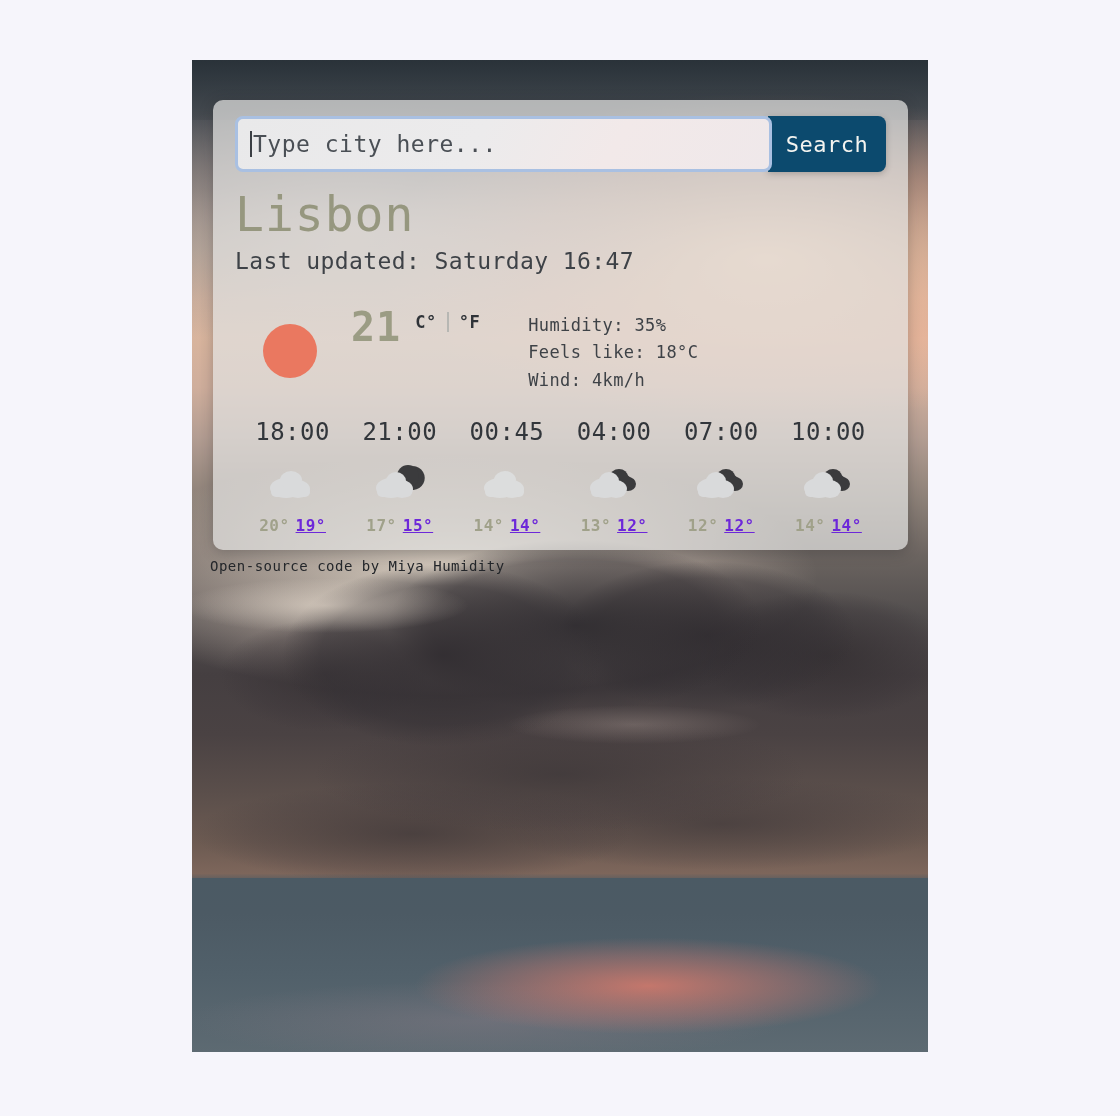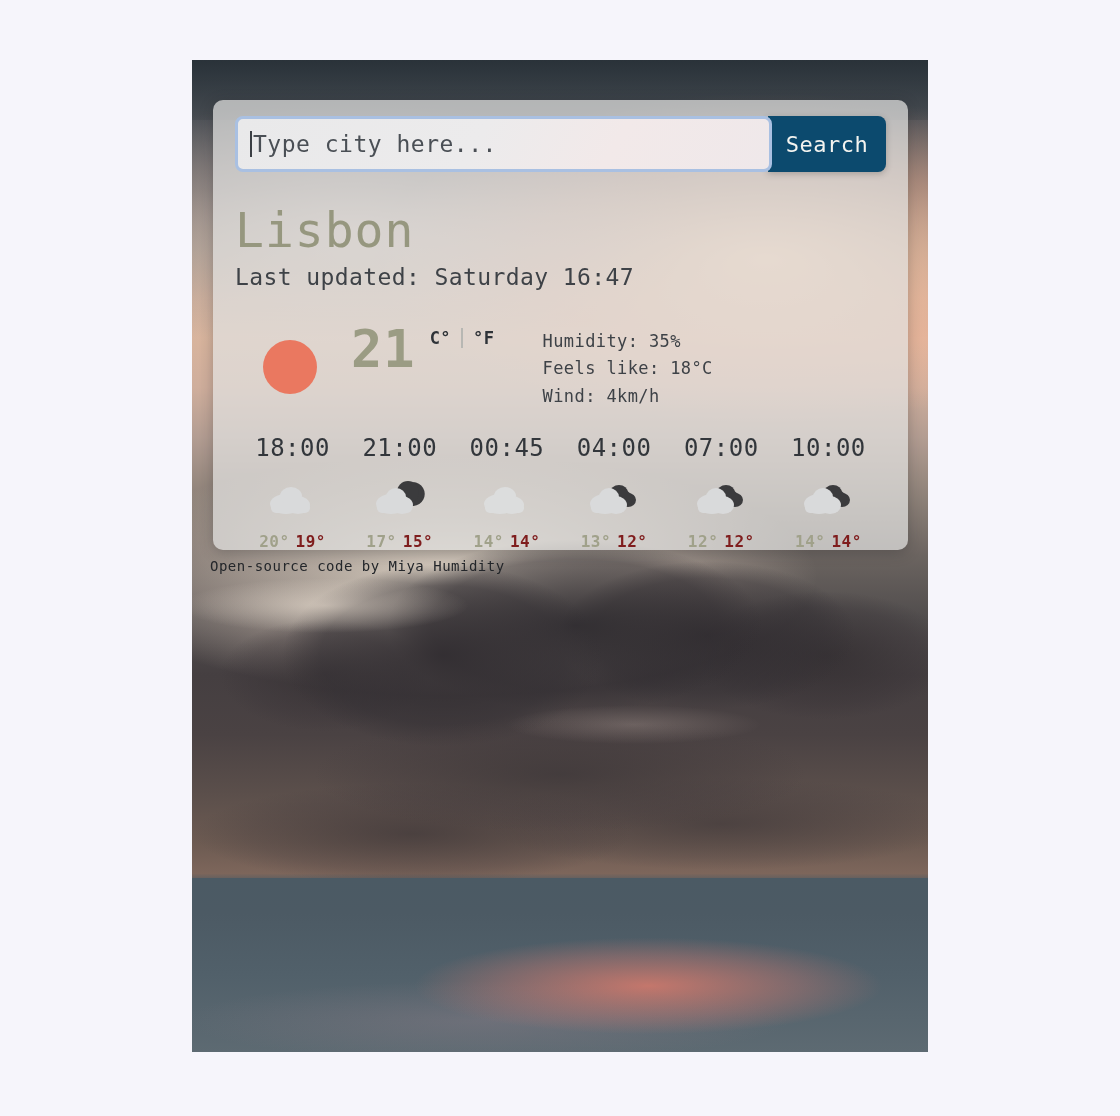--- a/index.html
+++ b/index.html
@@ -136,21 +136,21 @@
     background: rgba(226, 226, 224, 0.72);
     box-shadow: 0 3px 14px rgba(30, 32, 36, 0.28);
     padding: 16px 22px 0 22px;
   }
 
   
   .search-row {
     display: flex;
     align-items: stretch;
     height: 56px;
-    margin-bottom: 34px;
+    margin-bottom: 18px;
   }
   .search-input-wrap {
     flex: 1 1 auto;
     border: 3px solid #a9c0e2;
     border-radius: 8px;
     background: linear-gradient(120deg, #e9e9ea 0%, #ecebec 45%, #f2e9e9 70%, #efe8ea 100%);
     display: flex;
     align-items: center;
     padding: 0 10px 0 12px;
     position: relative;
@@ -220,21 +220,21 @@
     background: #ea7860;
     margin: 18px 34px 0 18px;
     flex: none;
   }
   .temp-block {
     display: flex;
     align-items: flex-start;
     flex: none;
   }
   .temp-value {
-    font-size: 52px;
+    font-size: 40px;
     font-weight: bold;
     color: #9b9c84;
     line-height: 1.05;
     letter-spacing: 1px;
   }
   .unit-toggle {
     display: flex;
     align-items: center;
     margin: 6px 0 0 14px;
     gap: 10px;
@@ -283,21 +283,21 @@
     position: relative;
     margin-bottom: 10px;
   }
   .fc-icon svg { display: block; margin: 0 auto; }
   .fc-temps {
     font-size: 16px;
     font-weight: bold;
     letter-spacing: 0.5px;
   }
   .t-max { color: #a0a18a; }
-  .t-min { color: #7f1d1d; margin-left: 6px; }
+  .t-min { color: #6d28d9; margin-left: 6px; text-decoration: underline; }
 
   
   #credit {
     position: absolute;
     left: 210px;
     top: 558px;
     font-size: 14px;
     color: #23262a;
     letter-spacing: 0.5px;
   }

